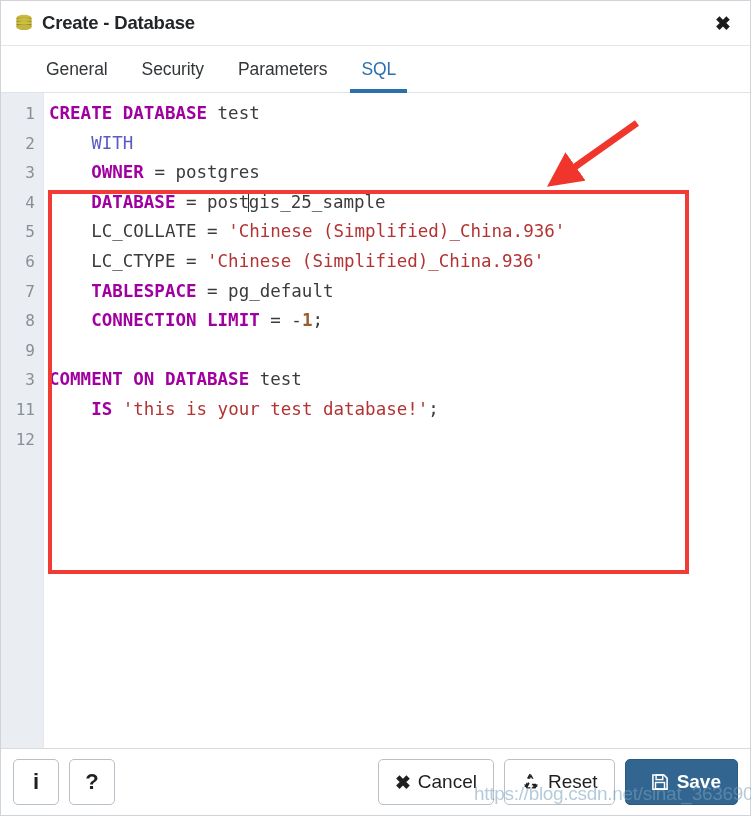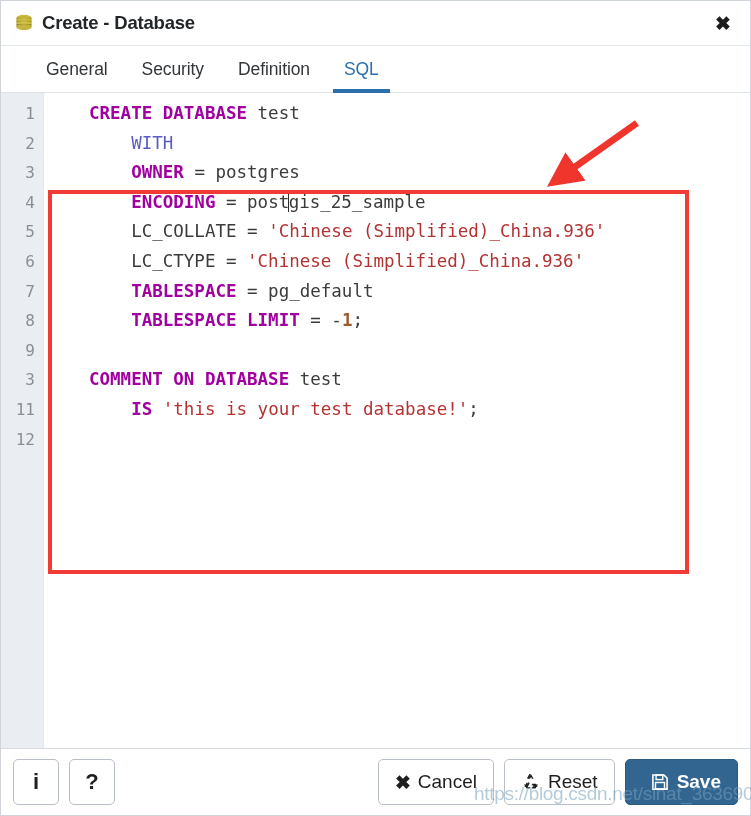--- a/index.html
+++ b/index.html
@@ -131,21 +131,20 @@
     padding-left: 5px;
     font-family: "DejaVu Sans Mono", monospace;
     font-size: 17.5px;
     position: relative;
   }
   .code .line {
     height: 29.6px;
     line-height: 29.6px;
     white-space: pre;
     color: #3b3b3b;
-    margin-left: 40px;
   }
   .tok-kw   { color: #a0009f; font-weight: bold; }
   .tok-kw2  { color: #5b5bc4; }
   .tok-str  { color: #b33232; }
   .tok-num  { color: #9c5a2d; font-weight: bold; }
 
   
   .caret {
     display: inline-block;
     width: 0;
@@ -264,21 +263,21 @@
       <ellipse cx="12" cy="16.4" rx="8.2" ry="3.1" fill="#c4b53e"></ellipse>
     </svg>
     <div class="title-text">Create - Database</div>
     <div class="titlebar-spacer"></div>
     <div class="close-btn">✖</div>
   </div>
 
   <div class="tabbar">
     <div class="tab">General</div>
     <div class="tab">Security</div>
-    <div class="tab">Definition</div>
+    <div class="tab">Parameters</div>
     <div class="tab active">SQL</div>
   </div>
 
   <div class="editor-area">
 
     <div class="gutter">
       <div class="ln">1</div>
       <div class="ln">2</div>
       <div class="ln">3</div>
       <div class="ln">4</div>
@@ -289,25 +288,25 @@
       <div class="ln">9</div>
       <div class="ln">3</div>
       <div class="ln">11</div>
       <div class="ln">12</div>
     </div>
 
     <div class="code" id="code-host">
         <div class="line"><span class="tok-kw">CREATE DATABASE</span> test</div>
         <div class="line">    <span class="tok-kw2">WITH</span></div>
         <div class="line">    <span class="tok-kw">OWNER</span> = postgres</div>
-        <div class="line">    <span class="tok-kw">ENCODING</span> = post<span class="caret"></span>gis_25_sample</div>
+        <div class="line">    <span class="tok-kw">DATABASE</span> = post<span class="caret"></span>gis_25_sample</div>
         <div class="line">    LC_COLLATE = <span class="tok-str">'Chinese (Simplified)_China.936'</span></div>
         <div class="line">    LC_CTYPE = <span class="tok-str">'Chinese (Simplified)_China.936'</span></div>
         <div class="line">    <span class="tok-kw">TABLESPACE</span> = pg_default</div>
-        <div class="line">    <span class="tok-kw">TABLESPACE LIMIT</span> = -<span class="tok-num">1</span>;</div>
+        <div class="line">    <span class="tok-kw">CONNECTION LIMIT</span> = -<span class="tok-num">1</span>;</div>
         <div class="line">&nbsp;</div>
         <div class="line"><span class="tok-kw">COMMENT ON DATABASE</span> test</div>
         <div class="line">    <span class="tok-kw">IS</span> <span class="tok-str">'this is your test database!'</span>;</div>
       </div>
 
     <div class="anno-box"></div>
 
     <svg class="anno-arrow" viewBox="0 0 120 80">
       <defs>
         <marker id="ah" markerWidth="5" markerHeight="5" refX="3.6" refY="2.5" orient="auto">

